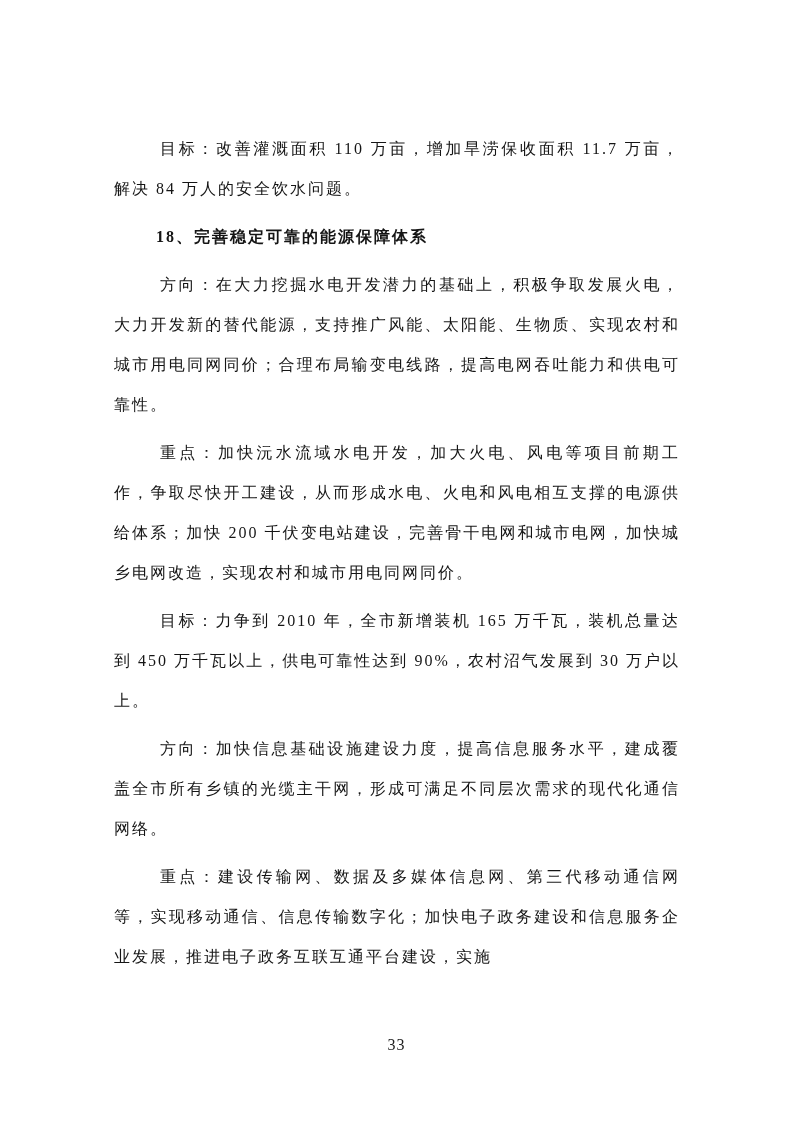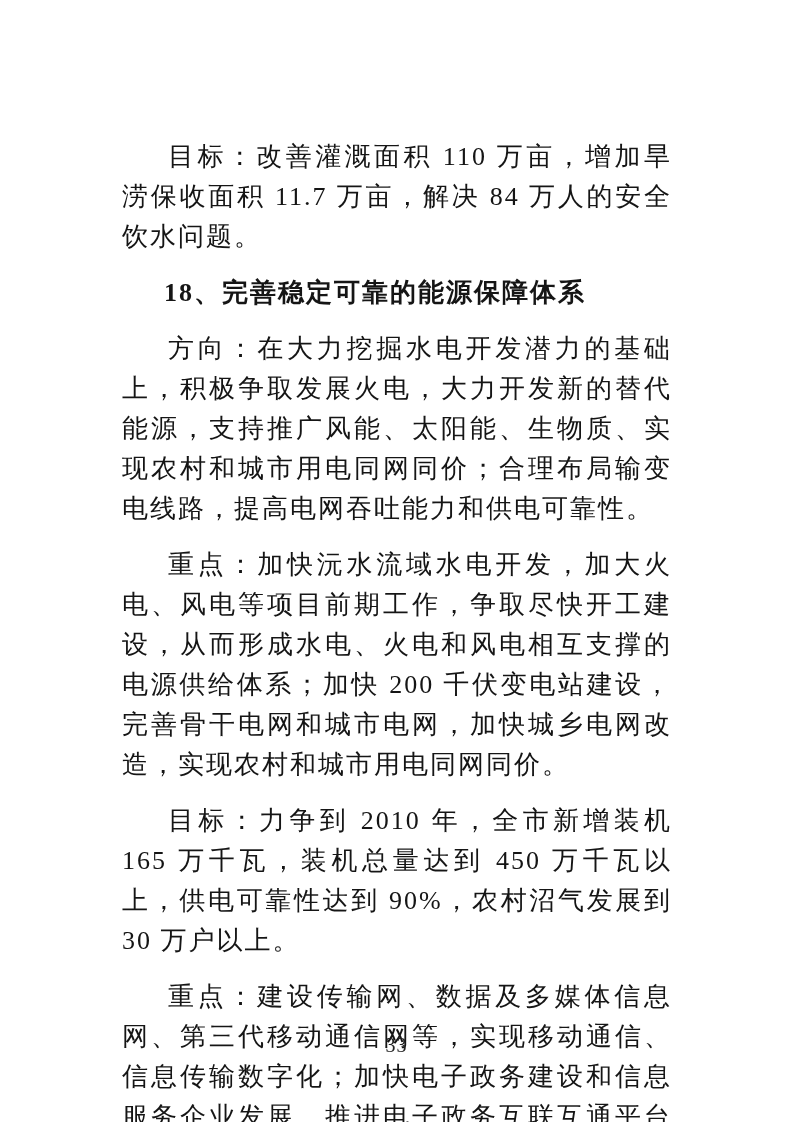--- a/index.html
+++ b/index.html
@@ -16,53 +16,54 @@
     font-family: "Liberation Serif", "DejaVu Serif", serif;
     color: #151515;
   }
   .content {
     position: absolute;
     left: 106px;
     top: 121px;
     width: 582px;
   }
   .para, .heading {
-    margin: 16px;
-    font-size: 26px;
+    margin: 8px;
+    font-size: 16px;
     line-height: 40px;
     letter-spacing: 2px;
     text-align: justify;
     text-justify: inter-character;
   }
   .para {
     text-indent: 46px;
     font-weight: 400;
   }
   .heading {
     text-indent: 42px;
     font-weight: 700;
   }
   .page-number {
     position: absolute;
     top: 1036px;
     left: 0;
     width: 100%;
     text-align: center;
-    font-size: 20px;
+    font-size: 16px;
     line-height: 18px;
     letter-spacing: 1px;
     color: #222222;
   }
 </style>
 </head>
 <body>
 
 <div class="page">
   <div class="content">
     <p class="para">目标：改善灌溉面积 110 万亩，增加旱涝保收面积 11.7 万亩，解决 84 万人的安全饮水问题。</p>
     <p class="heading">18、完善稳定可靠的能源保障体系</p>
     <p class="para">方向：在大力挖掘水电开发潜力的基础上，积极争取发展火电，大力开发新的替代能源，支持推广风能、太阳能、生物质、实现农村和城市用电同网同价；合理布局输变电线路，提高电网吞吐能力和供电可靠性。</p>
     <p class="para">重点：加快沅水流域水电开发，加大火电、风电等项目前期工作，争取尽快开工建设，从而形成水电、火电和风电相互支撑的电源供给体系；加快 200 千伏变电站建设，完善骨干电网和城市电网，加快城乡电网改造，实现农村和城市用电同网同价。</p>
     <p class="para">目标：力争到 2010 年，全市新增装机 165 万千瓦，装机总量达到 450 万千瓦以上，供电可靠性达到 90%，农村沼气发展到 30 万户以上。</p>
+    <p class="para">方向：加快信息基础设施建设力度，提高信息服务水平，建成覆盖全市所有乡镇的光缆主干网，形成可满足不同层次需求的现代化通信网络。</p>
     <p class="para">重点：建设传输网、数据及多媒体信息网、第三代移动通信网等，实现移动通信、信息传输数字化；加快电子政务建设和信息服务企业发展，推进电子政务互联互通平台建设，实施</p>
   </div>
   <div class="page-number">33</div>
 </div>
 
 </body></html>

